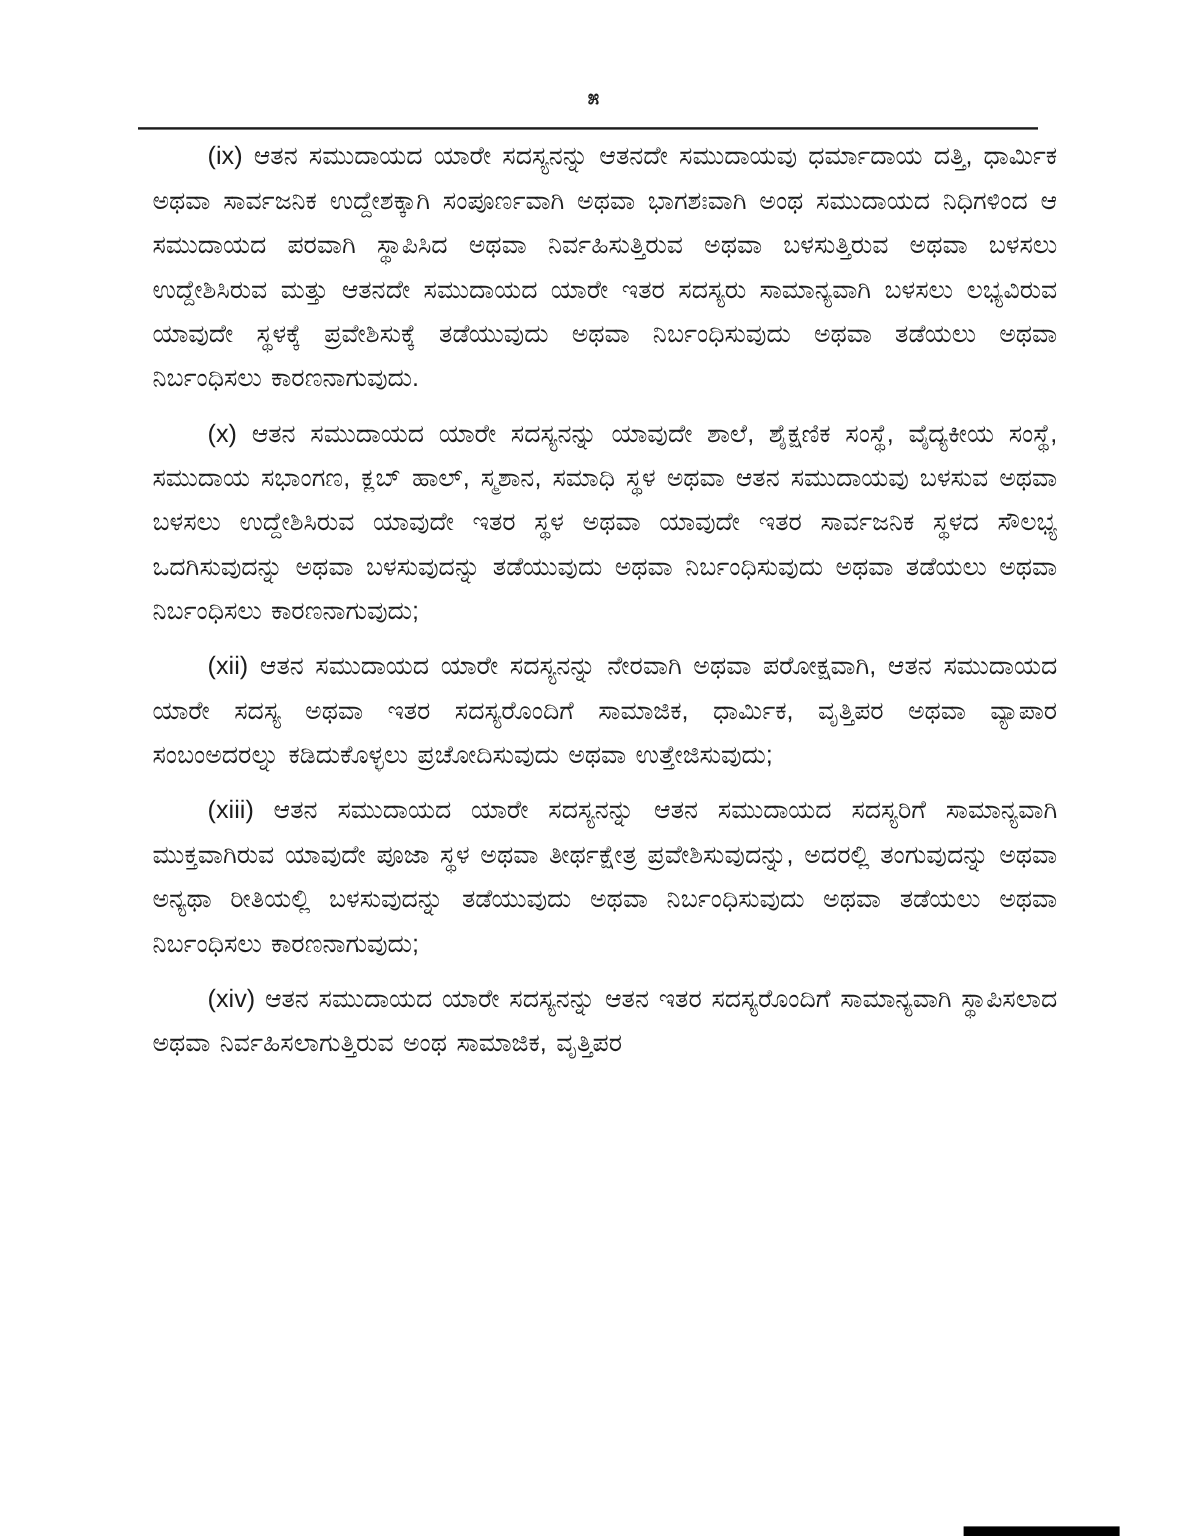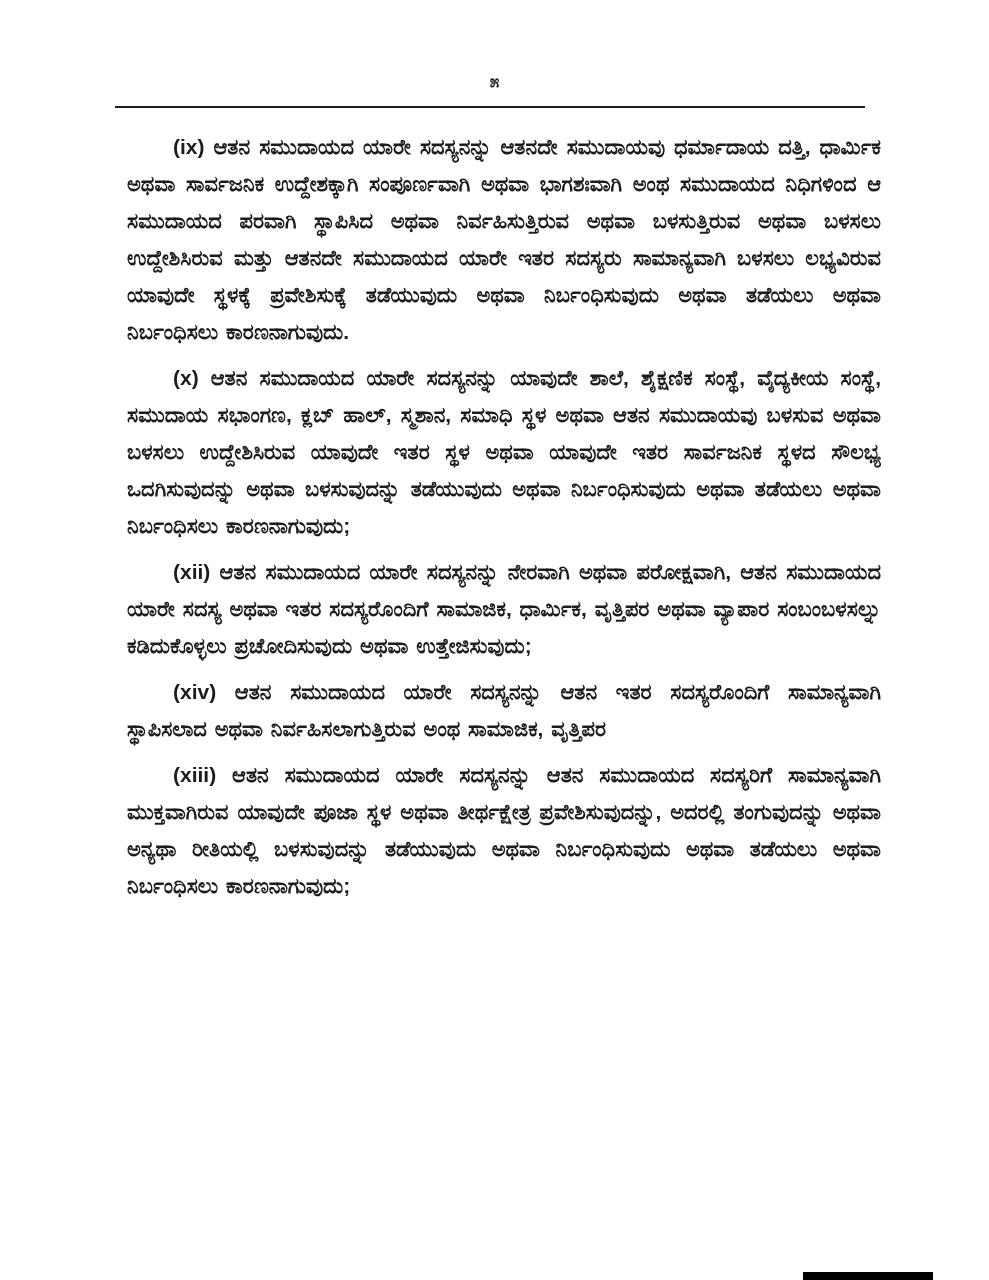--- a/index.html
+++ b/index.html
@@ -29,24 +29,23 @@
   .header-rule {
     position: absolute;
     top: 106px;
     left: 115px;
     width: 750px;
     height: 2px;
     background: #1c1c1c;
   }
   .body-text {
     position: absolute;
-    top: 128px;
+    top: 112px;
     left: 127px;
     width: 754px;
-    font-weight: bold;
   }
   .body-text p {
     margin: 0 0 9px 0;
     font-size: 21px;
     line-height: 37px;
     text-align: justify;
     text-indent: 46px;
     color: #1c1c1c;
     word-spacing: 2px;
   }
@@ -64,20 +63,20 @@
 
 <div class="page">
 
   <div class="page-number">೫</div>
 
   <div class="header-rule"></div>
 
   <div class="body-text">
     <p>(ix) ಆತನ ಸಮುದಾಯದ ಯಾರೇ ಸದಸ್ಯನನ್ನು ಆತನದೇ ಸಮುದಾಯವು ಧರ್ಮಾದಾಯ ದತ್ತಿ, ಧಾರ್ಮಿಕ ಅಥವಾ ಸಾರ್ವಜನಿಕ ಉದ್ದೇಶಕ್ಕಾಗಿ ಸಂಪೂರ್ಣವಾಗಿ ಅಥವಾ ಭಾಗಶಃವಾಗಿ ಅಂಥ ಸಮುದಾಯದ ನಿಧಿಗಳಿಂದ ಆ ಸಮುದಾಯದ ಪರವಾಗಿ ಸ್ಥಾಪಿಸಿದ ಅಥವಾ ನಿರ್ವಹಿಸುತ್ತಿರುವ ಅಥವಾ ಬಳಸುತ್ತಿರುವ ಅಥವಾ ಬಳಸಲು ಉದ್ದೇಶಿಸಿರುವ ಮತ್ತು ಆತನದೇ ಸಮುದಾಯದ ಯಾರೇ ಇತರ ಸದಸ್ಯರು ಸಾಮಾನ್ಯವಾಗಿ ಬಳಸಲು ಲಭ್ಯವಿರುವ ಯಾವುದೇ ಸ್ಥಳಕ್ಕೆ ಪ್ರವೇಶಿಸುಕ್ಕೆ ತಡೆಯುವುದು ಅಥವಾ ನಿರ್ಬಂಧಿಸುವುದು ಅಥವಾ ತಡೆಯಲು ಅಥವಾ ನಿರ್ಬಂಧಿಸಲು ಕಾರಣನಾಗುವುದು.</p>
     <p>(x) ಆತನ ಸಮುದಾಯದ ಯಾರೇ ಸದಸ್ಯನನ್ನು ಯಾವುದೇ ಶಾಲೆ, ಶೈಕ್ಷಣಿಕ ಸಂಸ್ಥೆ, ವೈದ್ಯಕೀಯ ಸಂಸ್ಥೆ, ಸಮುದಾಯ ಸಭಾಂಗಣ, ಕ್ಲಬ್ ಹಾಲ್, ಸ್ಮಶಾನ, ಸಮಾಧಿ ಸ್ಥಳ ಅಥವಾ ಆತನ ಸಮುದಾಯವು ಬಳಸುವ ಅಥವಾ ಬಳಸಲು ಉದ್ದೇಶಿಸಿರುವ ಯಾವುದೇ ಇತರ ಸ್ಥಳ ಅಥವಾ ಯಾವುದೇ ಇತರ ಸಾರ್ವಜನಿಕ ಸ್ಥಳದ ಸೌಲಭ್ಯ ಒದಗಿಸುವುದನ್ನು ಅಥವಾ ಬಳಸುವುದನ್ನು ತಡೆಯುವುದು ಅಥವಾ ನಿರ್ಬಂಧಿಸುವುದು ಅಥವಾ ತಡೆಯಲು ಅಥವಾ ನಿರ್ಬಂಧಿಸಲು ಕಾರಣನಾಗುವುದು;</p>
-    <p>(xii) ಆತನ ಸಮುದಾಯದ ಯಾರೇ ಸದಸ್ಯನನ್ನು ನೇರವಾಗಿ ಅಥವಾ ಪರೋಕ್ಷವಾಗಿ, ಆತನ ಸಮುದಾಯದ ಯಾರೇ ಸದಸ್ಯ ಅಥವಾ ಇತರ ಸದಸ್ಯರೊಂದಿಗೆ ಸಾಮಾಜಿಕ, ಧಾರ್ಮಿಕ, ವೃತ್ತಿಪರ ಅಥವಾ ವ್ಯಾಪಾರ ಸಂಬಂಬಳಸಲ್ನು ಕಡಿದುಕೊಳ್ಳಲು ಪ್ರಚೋದಿಸುವುದು ಅಥವಾ ಉತ್ತೇಜಿಸುವುದು;</p>
+    <p>(xii) ಆತನ ಸಮುದಾಯದ ಯಾರೇ ಸದಸ್ಯನನ್ನು ನೇರವಾಗಿ ಅಥವಾ ಪರೋಕ್ಷವಾಗಿ, ಆತನ ಸಮುದಾಯದ ಯಾರೇ ಸದಸ್ಯ ಅಥವಾ ಇತರ ಸದಸ್ಯರೊಂದಿಗೆ ಸಾಮಾಜಿಕ, ಧಾರ್ಮಿಕ, ವೃತ್ತಿಪರ ಅಥವಾ ವ್ಯಾಪಾರ ಸಂಬಂಅದರಲ್ನು ಕಡಿದುಕೊಳ್ಳಲು ಪ್ರಚೋದಿಸುವುದು ಅಥವಾ ಉತ್ತೇಜಿಸುವುದು;</p>
+    <p>(xiii) ಆತನ ಸಮುದಾಯದ ಯಾರೇ ಸದಸ್ಯನನ್ನು ಆತನ ಸಮುದಾಯದ ಸದಸ್ಯರಿಗೆ ಸಾಮಾನ್ಯವಾಗಿ ಮುಕ್ತವಾಗಿರುವ ಯಾವುದೇ ಪೂಜಾ ಸ್ಥಳ ಅಥವಾ ತೀರ್ಥಕ್ಷೇತ್ರ ಪ್ರವೇಶಿಸುವುದನ್ನು, ಅದರಲ್ಲಿ ತಂಗುವುದನ್ನು ಅಥವಾ ಅನ್ಯಥಾ ರೀತಿಯಲ್ಲಿ ಬಳಸುವುದನ್ನು ತಡೆಯುವುದು ಅಥವಾ ನಿರ್ಬಂಧಿಸುವುದು ಅಥವಾ ತಡೆಯಲು ಅಥವಾ ನಿರ್ಬಂಧಿಸಲು ಕಾರಣನಾಗುವುದು;</p>
     <p>(xiv) ಆತನ ಸಮುದಾಯದ ಯಾರೇ ಸದಸ್ಯನನ್ನು ಆತನ ಇತರ ಸದಸ್ಯರೊಂದಿಗೆ ಸಾಮಾನ್ಯವಾಗಿ ಸ್ಥಾಪಿಸಲಾದ ಅಥವಾ ನಿರ್ವಹಿಸಲಾಗುತ್ತಿರುವ ಅಂಥ ಸಾಮಾಜಿಕ, ವೃತ್ತಿಪರ</p>
-    <p>(xiii) ಆತನ ಸಮುದಾಯದ ಯಾರೇ ಸದಸ್ಯನನ್ನು ಆತನ ಸಮುದಾಯದ ಸದಸ್ಯರಿಗೆ ಸಾಮಾನ್ಯವಾಗಿ ಮುಕ್ತವಾಗಿರುವ ಯಾವುದೇ ಪೂಜಾ ಸ್ಥಳ ಅಥವಾ ತೀರ್ಥಕ್ಷೇತ್ರ ಪ್ರವೇಶಿಸುವುದನ್ನು, ಅದರಲ್ಲಿ ತಂಗುವುದನ್ನು ಅಥವಾ ಅನ್ಯಥಾ ರೀತಿಯಲ್ಲಿ ಬಳಸುವುದನ್ನು ತಡೆಯುವುದು ಅಥವಾ ನಿರ್ಬಂಧಿಸುವುದು ಅಥವಾ ತಡೆಯಲು ಅಥವಾ ನಿರ್ಬಂಧಿಸಲು ಕಾರಣನಾಗುವುದು;</p>
   </div>
 
   <div class="redaction-bar"></div>
 
 </div>
 
 </body></html>

